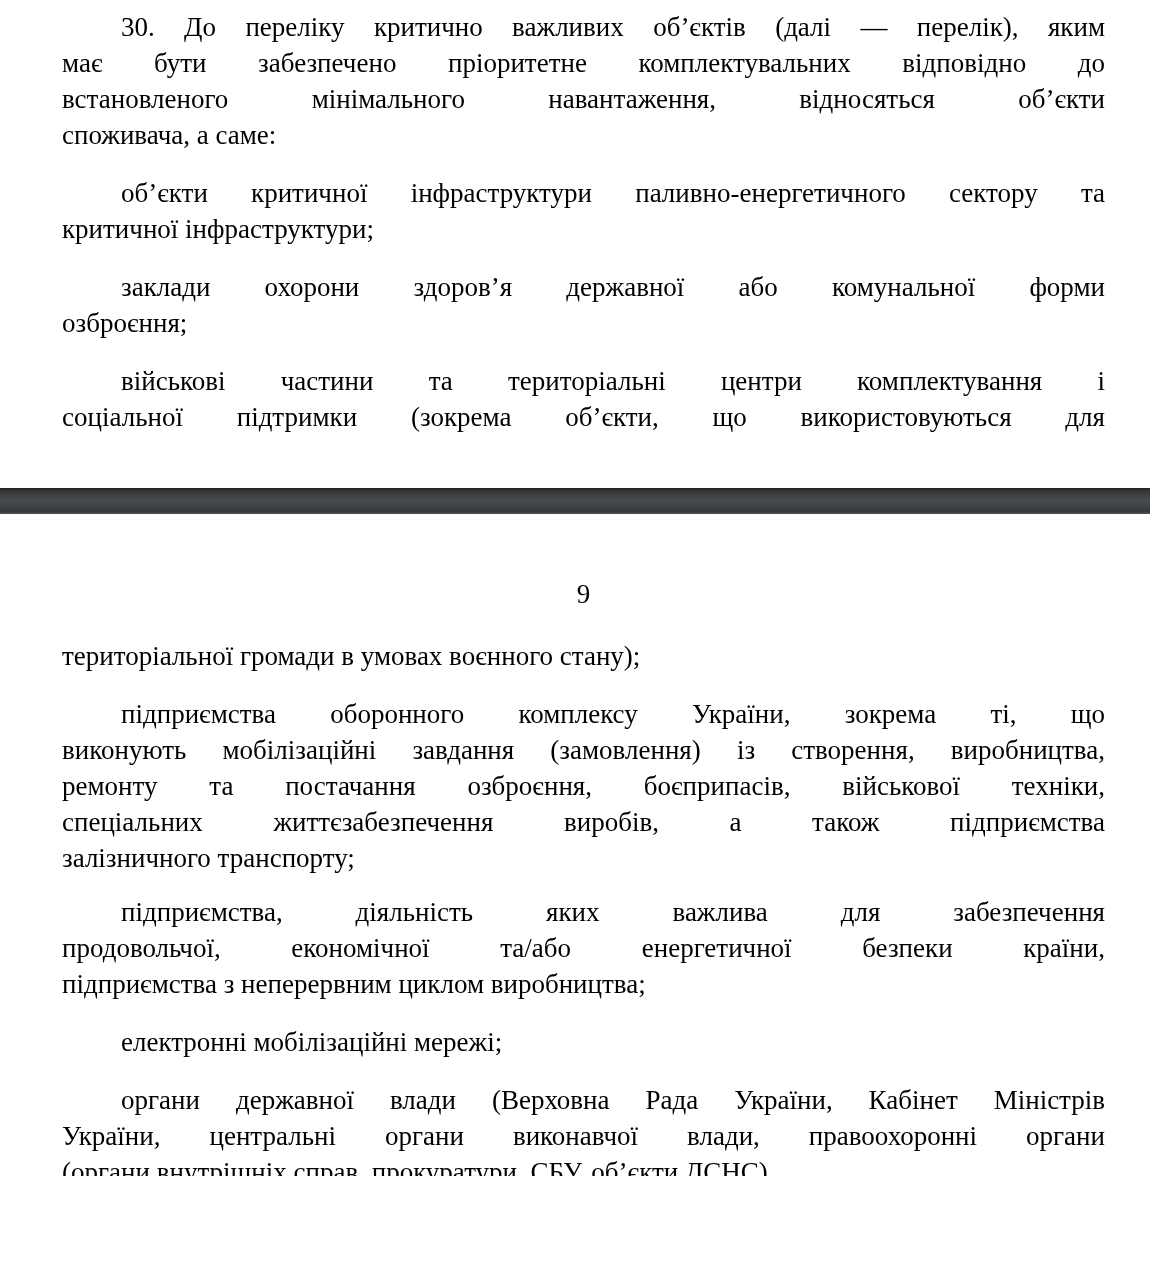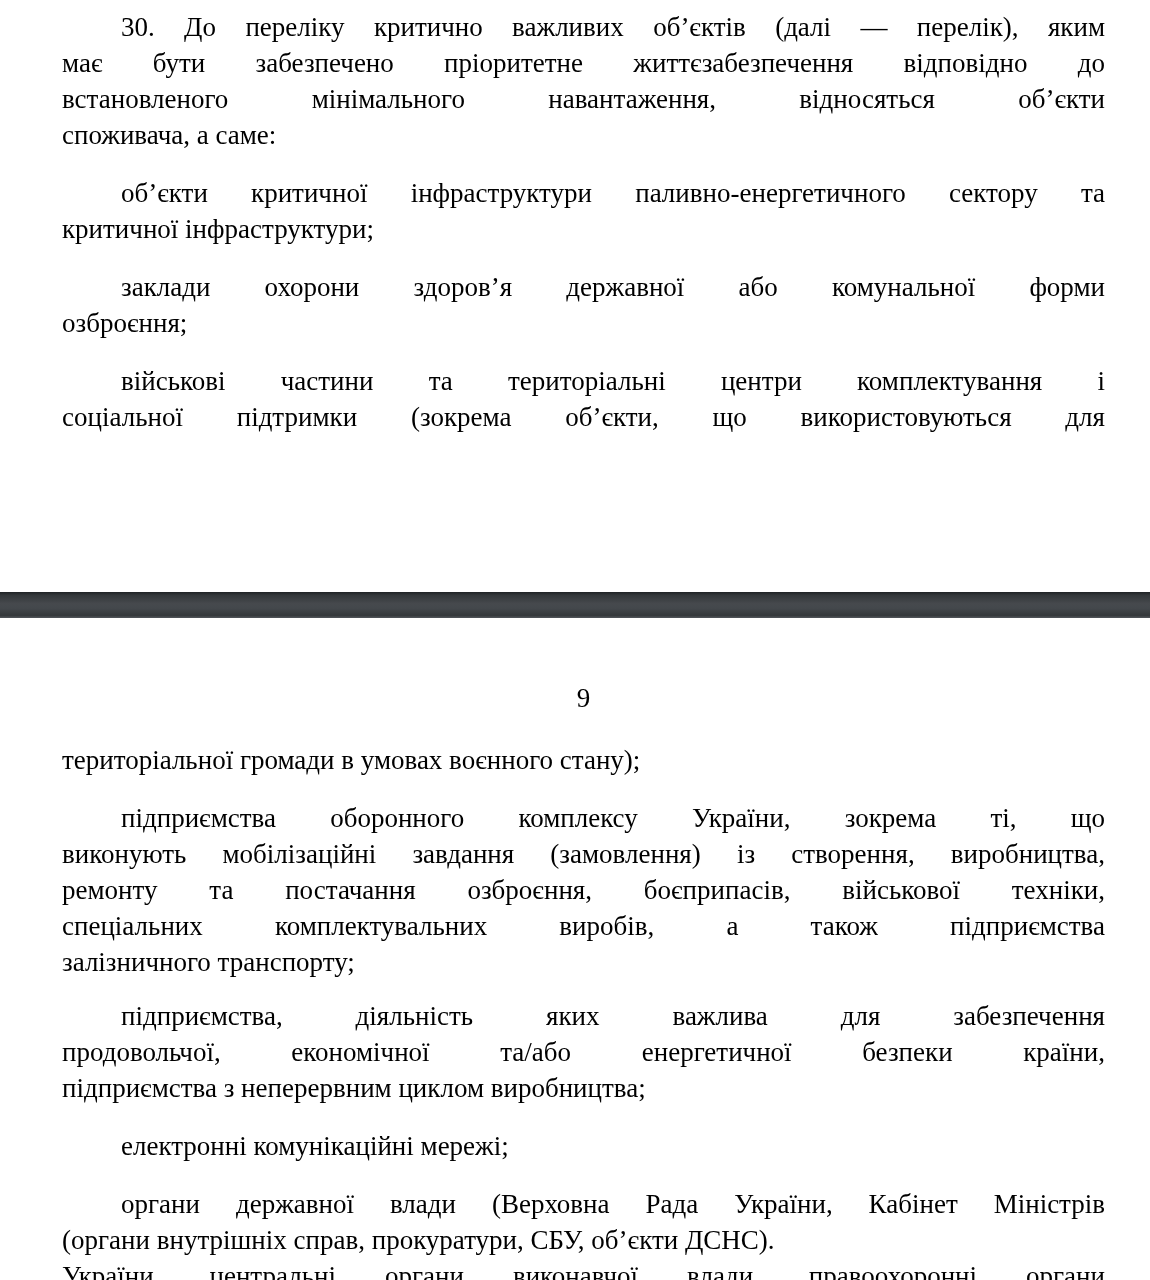--- a/index.html
+++ b/index.html
@@ -20,21 +20,21 @@
     position: relative;
     background: #ffffff;
   }
   .page {
     box-sizing: border-box;
     width: 1150px;
     background: #ffffff;
     overflow: hidden;
   }
   .page-prev {
-    height: 592px;
+    height: 488px;
     padding: 9px 45px 13px 62px;
   }
   .page-current {
     height: 662px;
     padding: 62px 45px 0 62px;
   }
   .page-separator {
     width: 1150px;
     height: 26px;
     background: linear-gradient(to bottom,
@@ -67,21 +67,21 @@
 </style>
 </head>
 <body style="background: rgb(255, 255, 255); color: rgb(0, 0, 0);">
 
 <div class="viewer">
 
   <section class="page page-prev">
     <div id="page1-col">
         <div class="para">
           <div class="line first">30. До переліку критично важливих об’єктів (далі — перелік), яким</div>
-          <div class="line">має бути забезпечено пріоритетне життєзабезпечення відповідно до</div>
+          <div class="line">має бути забезпечено пріоритетне комплектувальних відповідно до</div>
           <div class="line">встановленого мінімального навантаження, відносяться об’єкти</div>
           <div class="line last">споживача, а саме:</div>
         </div>
         <div class="para">
           <div class="line first">об’єкти критичної інфраструктури паливно-енергетичного сектору та</div>
           <div class="line last">критичної інфраструктури;</div>
         </div>
         <div class="para">
           <div class="line first">заклади охорони здоров’я державної або комунальної форми</div>
           <div class="line last">озброєння;</div>
@@ -98,32 +98,32 @@
   <section class="page page-current">
     <div class="page-number-line">9</div>
     <div id="page2-col">
         <div class="para">
           <div class="line last">територіальної громади в умовах воєнного стану);</div>
         </div>
         <div class="para">
           <div class="line first">підприємства оборонного комплексу України, зокрема ті, що</div>
           <div class="line">виконують мобілізаційні завдання (замовлення) із створення, виробництва,</div>
           <div class="line">ремонту та постачання озброєння, боєприпасів, військової техніки,</div>
-          <div class="line">спеціальних комплектувальних виробів, а також підприємства</div>
+          <div class="line">спеціальних життєзабезпечення виробів, а також підприємства</div>
           <div class="line last">залізничного транспорту;</div>
         </div>
         <div class="para tight">
           <div class="line first">підприємства, діяльність яких важлива для забезпечення</div>
           <div class="line">продовольчої, економічної та/або енергетичної безпеки країни,</div>
           <div class="line last">підприємства з неперервним циклом виробництва;</div>
         </div>
         <div class="para">
-          <div class="line last first">електронні комунікаційні мережі;</div>
+          <div class="line last first">електронні мобілізаційні мережі;</div>
         </div>
         <div class="para">
           <div class="line first">органи державної влади (Верховна Рада України, Кабінет Міністрів</div>
+          <div class="line">України, центральні органи виконавчої влади, правоохоронні органи</div>
           <div class="line last">(органи внутрішніх справ, прокуратури, СБУ, об’єкти ДСНС).</div>
-          <div class="line">України, центральні органи виконавчої влади, правоохоронні органи</div>
         </div>
       </div>
   </section>
 
 </div>
 
 </body></html>

